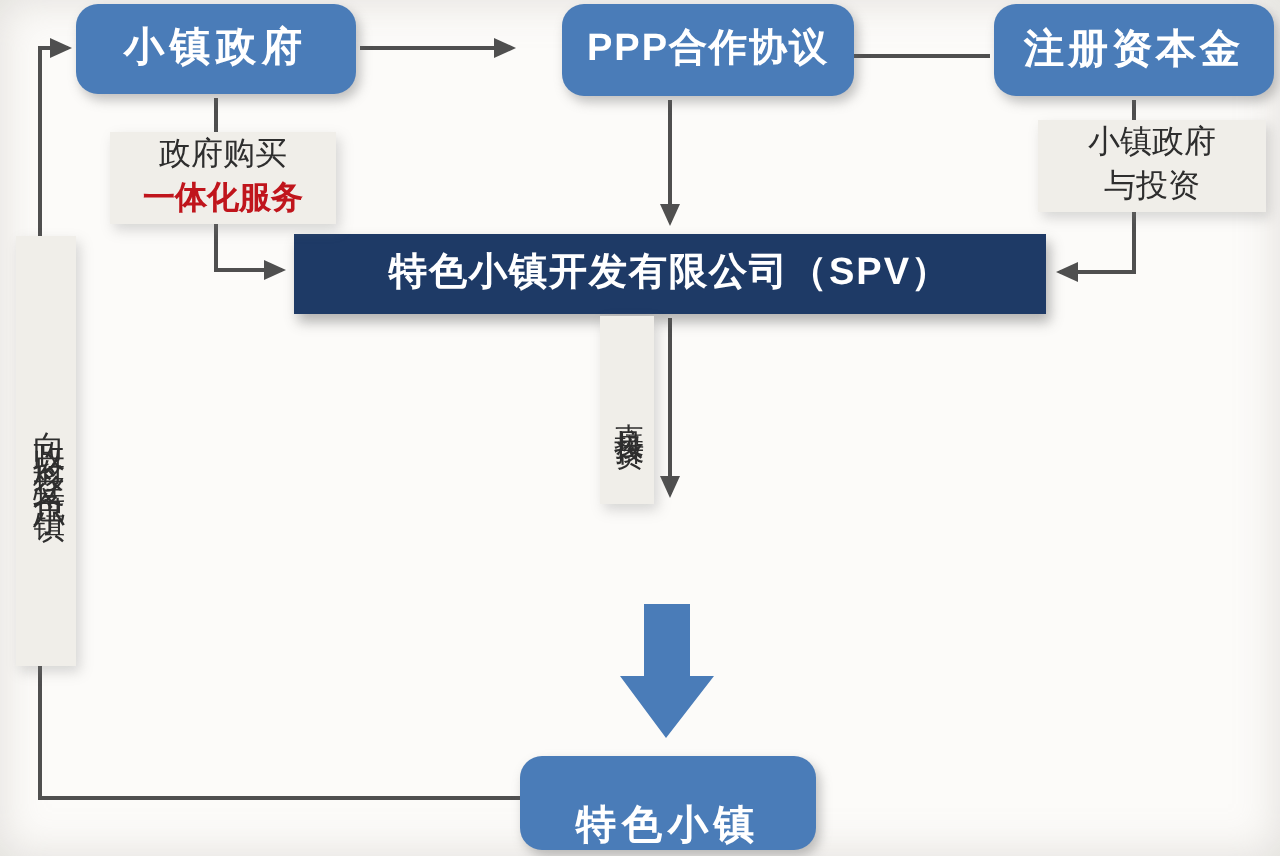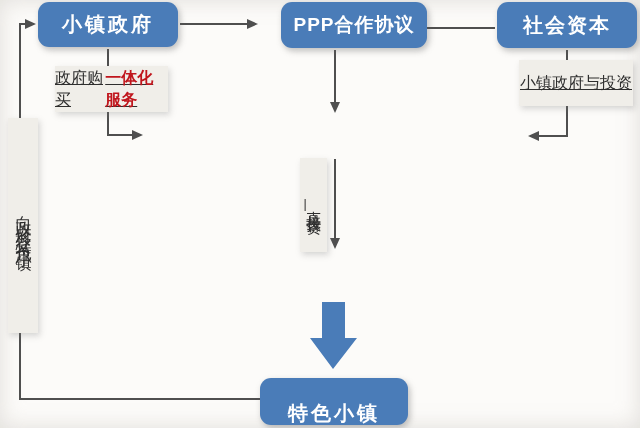--- a/index.html
+++ b/index.html
@@ -11,22 +11,22 @@
   }
   svg.wires{position:absolute;left:0;top:0;width:640px;height:428px;}
   .node{
     position:absolute;display:flex;align-items:center;justify-content:center;
     color:#ffffff;font-weight:bold;text-align:center;line-height:1.15;
   }
   .blue{background:#4a7cb8;box-shadow:2px 3px 6px rgba(100,100,100,0.4);border-radius:11px;}
   .navy{background:#1e3a66;box-shadow:2px 4px 6px rgba(90,90,90,0.45);}
   .tag{
     position:absolute;background:#f0eee9;color:#2e2e2e;
-    display:flex;flex-direction:row;align-items:center;justify-content:center;
-    box-shadow:2px 3px 6px rgba(130,130,130,0.3);line-height:1.35;text-decoration:underline;
+    display:flex;flex-direction:column;align-items:center;justify-content:center;
+    box-shadow:2px 3px 6px rgba(130,130,130,0.3);line-height:1.35;
   }
   .red{color:#c0151c;font-weight:bold;}
   .vtext{
     writing-mode:vertical-rl;text-orientation:upright;
     display:flex;align-items:center;justify-content:center;
   }
   
   #town-gov   {left:38px; top:2px;  width:140px;height:45px;font-size:20px;letter-spacing:3px;}
   #ppp        {left:262px;top:2px;  width:146px;height:46px;font-size:19px;letter-spacing:1px;margin-left:19px;}
   #social-cap {left:497px;top:2px;  width:140px;height:46px;font-size:20px;letter-spacing:2px;}
@@ -70,23 +70,26 @@
 
   <div class="node blue" id="town-gov">
     <span>小镇政府</span>
   </div>
 
   <div class="node blue" id="ppp">
     <span>PPP合作协议</span>
   </div>
 
   <div class="node blue" id="social-cap">
-    <span>社会资本</span>
+    <span>注册资本金</span>
   </div>
 
+  <div class="node navy" id="spv">
+    <span>特色小镇开发有限公司（SPV）</span>
+  </div>
 
 
   <div class="node blue" id="town">
     <span>特色小镇</span>
   </div>
 
   <div class="tag" id="gov-purchase">
     <span>政府购买</span>
     <span class="red">一体化服务</span>
   </div>

